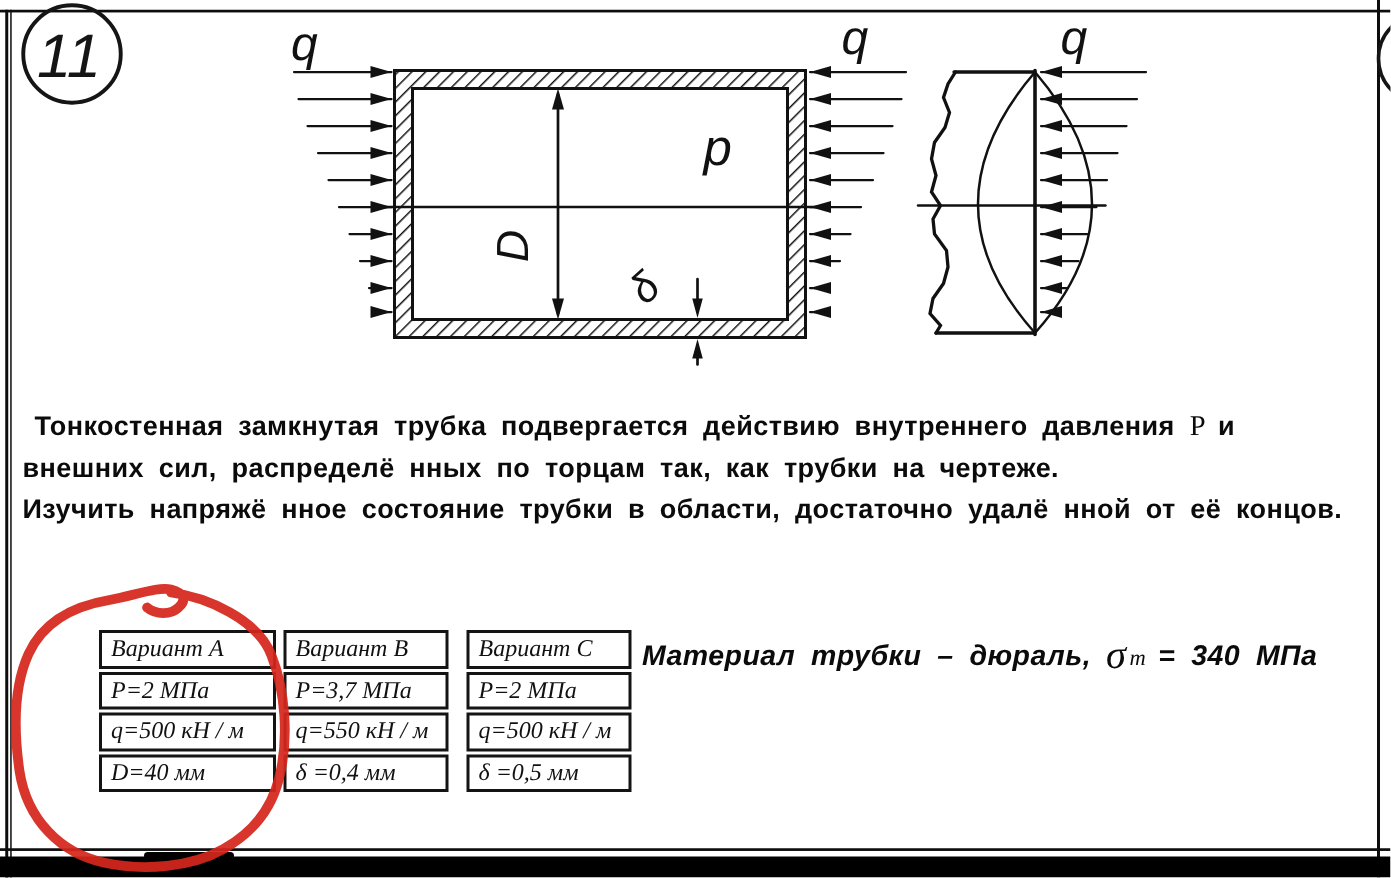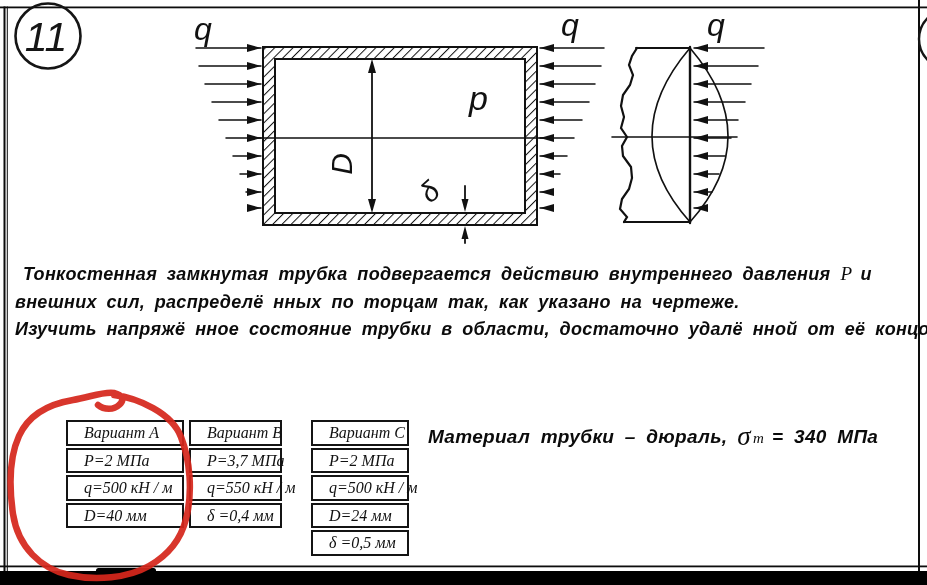--- a/index.html
+++ b/index.html
@@ -5,22 +5,22 @@
   html,body{margin:0;padding:0;}
   body{
     width:927px;height:585px;position:relative;overflow:hidden;
     background:#ffffff;font-family:"Liberation Sans",sans-serif;color:#0b0b0b;
   }
   .layer-svg{position:absolute;left:0;top:0;z-index:1;}
   .overlay-svg{position:absolute;left:0;top:0;z-index:6;pointer-events:none;}
 
   
   .problem-text{
-    position:absolute;left:15px;top:260px;width:905px;z-index:2;
-    font-style:italic;font-weight:bold;font-size:18px;line-height:27.5px;
+    position:absolute;left:15px;top:271px;width:905px;z-index:2;
+    font-weight:bold;font-size:18px;line-height:27.5px;
     letter-spacing:0.3px;word-spacing:4.5px;white-space:nowrap;
   }
   .problem-text .ln1{padding-left:8px;}
   .serif-sym{
     font-family:"Liberation Serif",serif;font-weight:normal;
     margin:0 8px 0 10px;font-size:19px;
   }
 
   
   .material-note{
@@ -32,26 +32,26 @@
     margin-left:10px;vertical-align:-2px;
   }
   .material-note .sigma-sub{
     font-family:"Liberation Serif",serif;font-weight:normal;font-size:15px;margin-left:2px;
   }
   .material-note .mat-value{margin-left:8px;}
 
   
   .vt{position:absolute;top:420px;z-index:2;}
   .vt-a{left:66px;width:118px;}
-  .vt-b{left:189px;width:93px;}
-  .vt-c{left:311px;width:98px;}
+  .vt-b{left:189px;width:110px;}
+  .vt-c{left:311px;width:110px;}
   .vt .cell{
     box-sizing:border-box;border:2px solid #141414;height:25.7px;margin-bottom:1.9px;
     font-family:"Liberation Serif",serif;font-style:italic;font-size:16px;
-    padding:2px 0 0 16px;white-space:nowrap;background:transparent;color:#111;
+    padding:2px 0 0 6px;white-space:nowrap;background:transparent;color:#111;
   }
 </style>
 </head>
 <body>
 
 <svg class="layer-svg" width="927" height="585" viewBox="0 0 927 585">
   <defs>
     <marker id="ah" markerUnits="userSpaceOnUse" markerWidth="16" markerHeight="10" refX="15" refY="5" orient="auto">
       <path d="M1,1 L15,5 L1,9 Z" fill="#111"></path>
     </marker>
@@ -154,21 +154,21 @@
       <line x1="719" y1="174" x2="694" y2="174" marker-end="url(#ah)"></line>
       <line x1="712" y1="192" x2="694" y2="192" marker-end="url(#ah)"></line>
       <line x1="706" y1="208" x2="694" y2="208" marker-end="url(#ah)"></line>
     </g>
     <text x="707" y="36" font-size="32" font-style="italic" fill="#111">q</text>
   </g>
 </svg>
 
 <div class="problem-text">
   <div class="ln1"><span>Тонкостенная замкнутая трубка подвергается действию внутреннего давления</span><span class="serif-sym">P</span><span>и</span></div>
-  <div>внешних сил, распределё нных по торцам так, как указано на чертеже.</div>
+  <div>внешних сил, распределё нных по торцам так, как трубки на чертеже.</div>
   <div>Изучить напряжё нное состояние трубки в области, достаточно удалё нной от её концов.</div>
 </div>
 
 <div class="material-note"><span>Материал трубки – дюраль,</span><span class="sigma">σ</span><span class="sigma-sub">m</span><span class="mat-value">= 340 МПа</span></div>
 
 <div class="vt vt-a">
   <div class="cell">Вариант А</div>
   <div class="cell">P=2 МПа</div>
   <div class="cell">q=500 кН / м</div>
   <div class="cell">D=40 мм</div>
@@ -176,21 +176,20 @@
 <div class="vt vt-b">
   <div class="cell">Вариант В</div>
   <div class="cell">P=3,7 МПа</div>
   <div class="cell">q=550 кН / м</div>
   <div class="cell">δ =0,4 мм</div>
 </div>
 <div class="vt vt-c">
   <div class="cell">Вариант С</div>
   <div class="cell">P=2 МПа</div>
   <div class="cell">q=500 кН / м</div>
-  <div class="cell">D=24 мм</div>
   <div class="cell">δ =0,5 мм</div>
 </div>
 
 <svg class="overlay-svg" width="927" height="585" viewBox="0 0 927 585">
   <path d="M114,395 C138,398 172,413 181,437 C190,460 193,492 186,519
            C180,543 165,557 149,566 C128,578 96,581 69,575
            C41,569 18,547 13,514 C9,486 9,458 19,436
            C29,414 49,404 73,400 C90,397 105,391 114,393
            C122,395 125,400 119,405 C114,410 104,410 98,405" fill="none" stroke="#d5271c" stroke-width="6.5" opacity="0.93" stroke-linecap="round" stroke-linejoin="round"></path>
 </svg>

